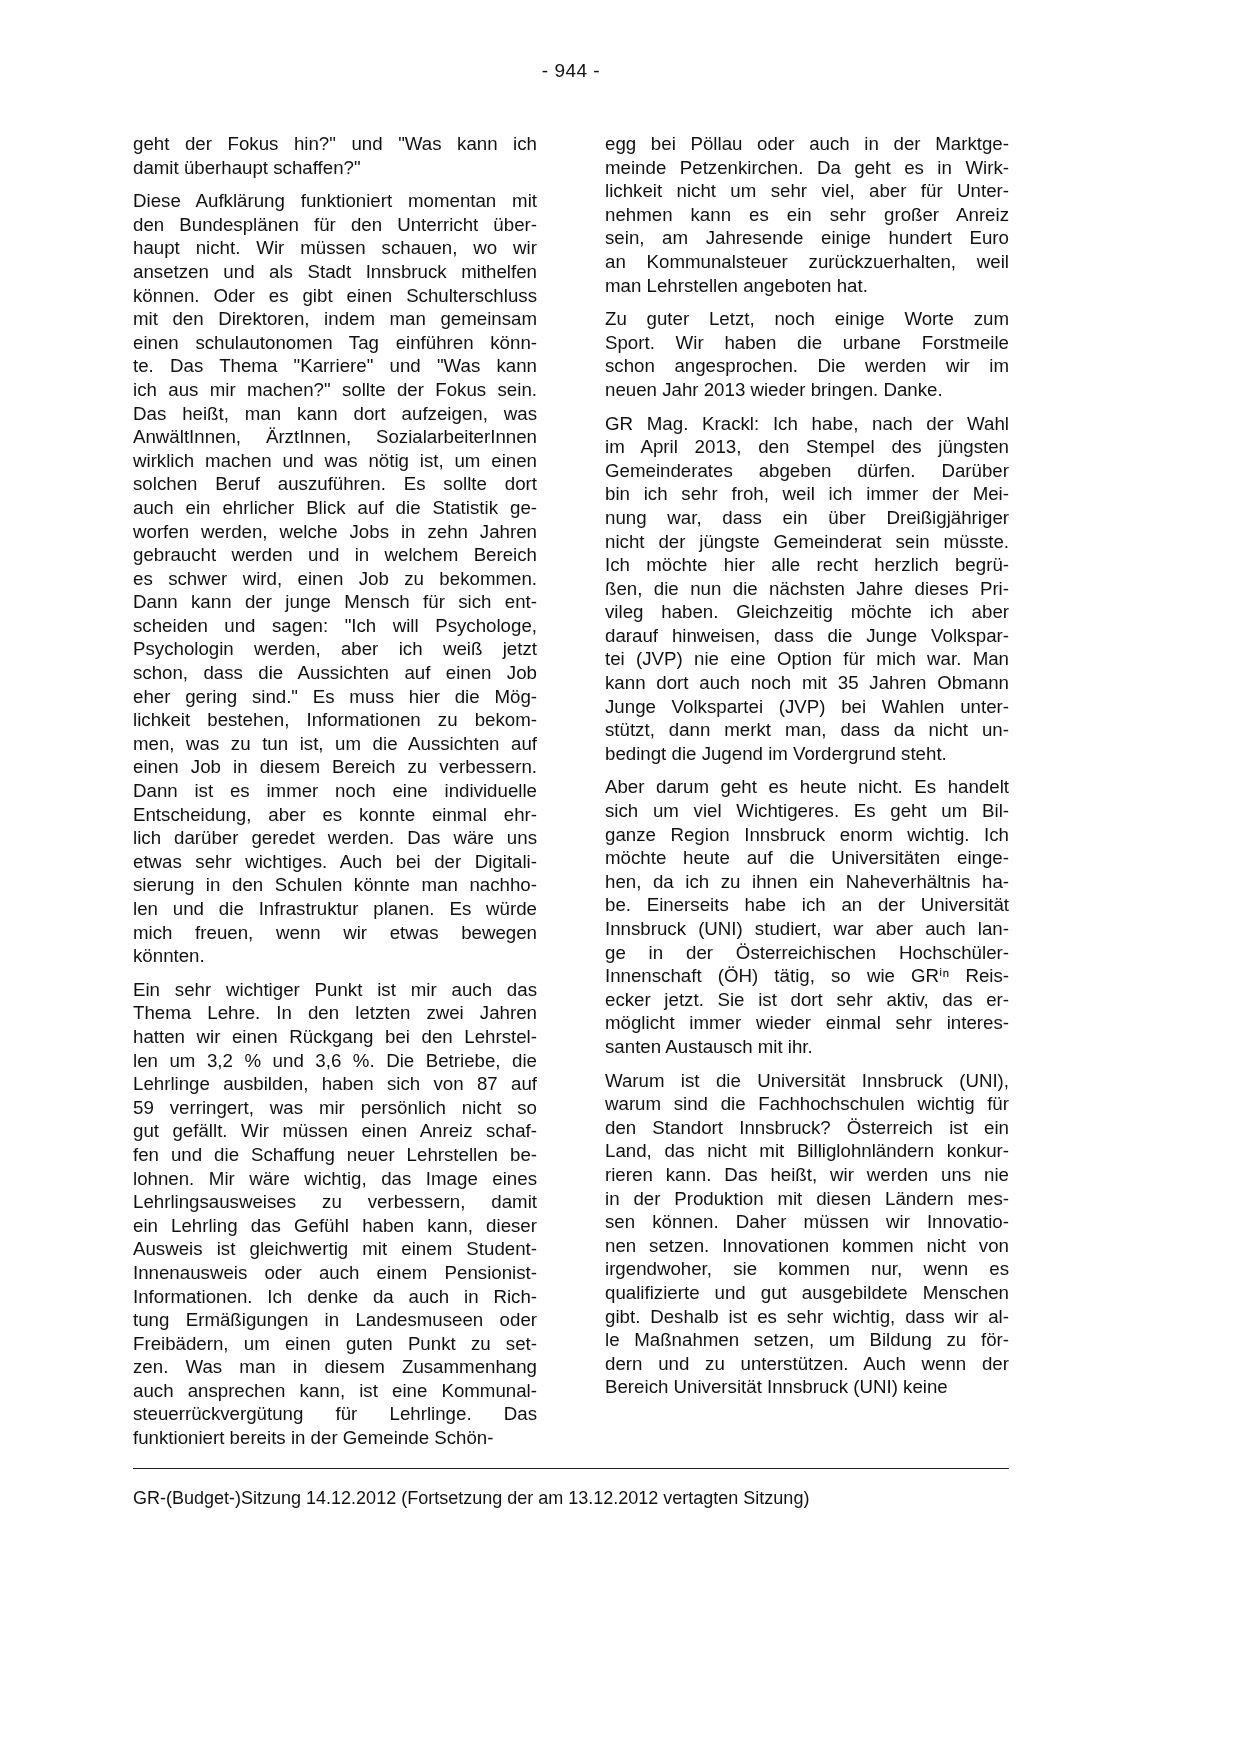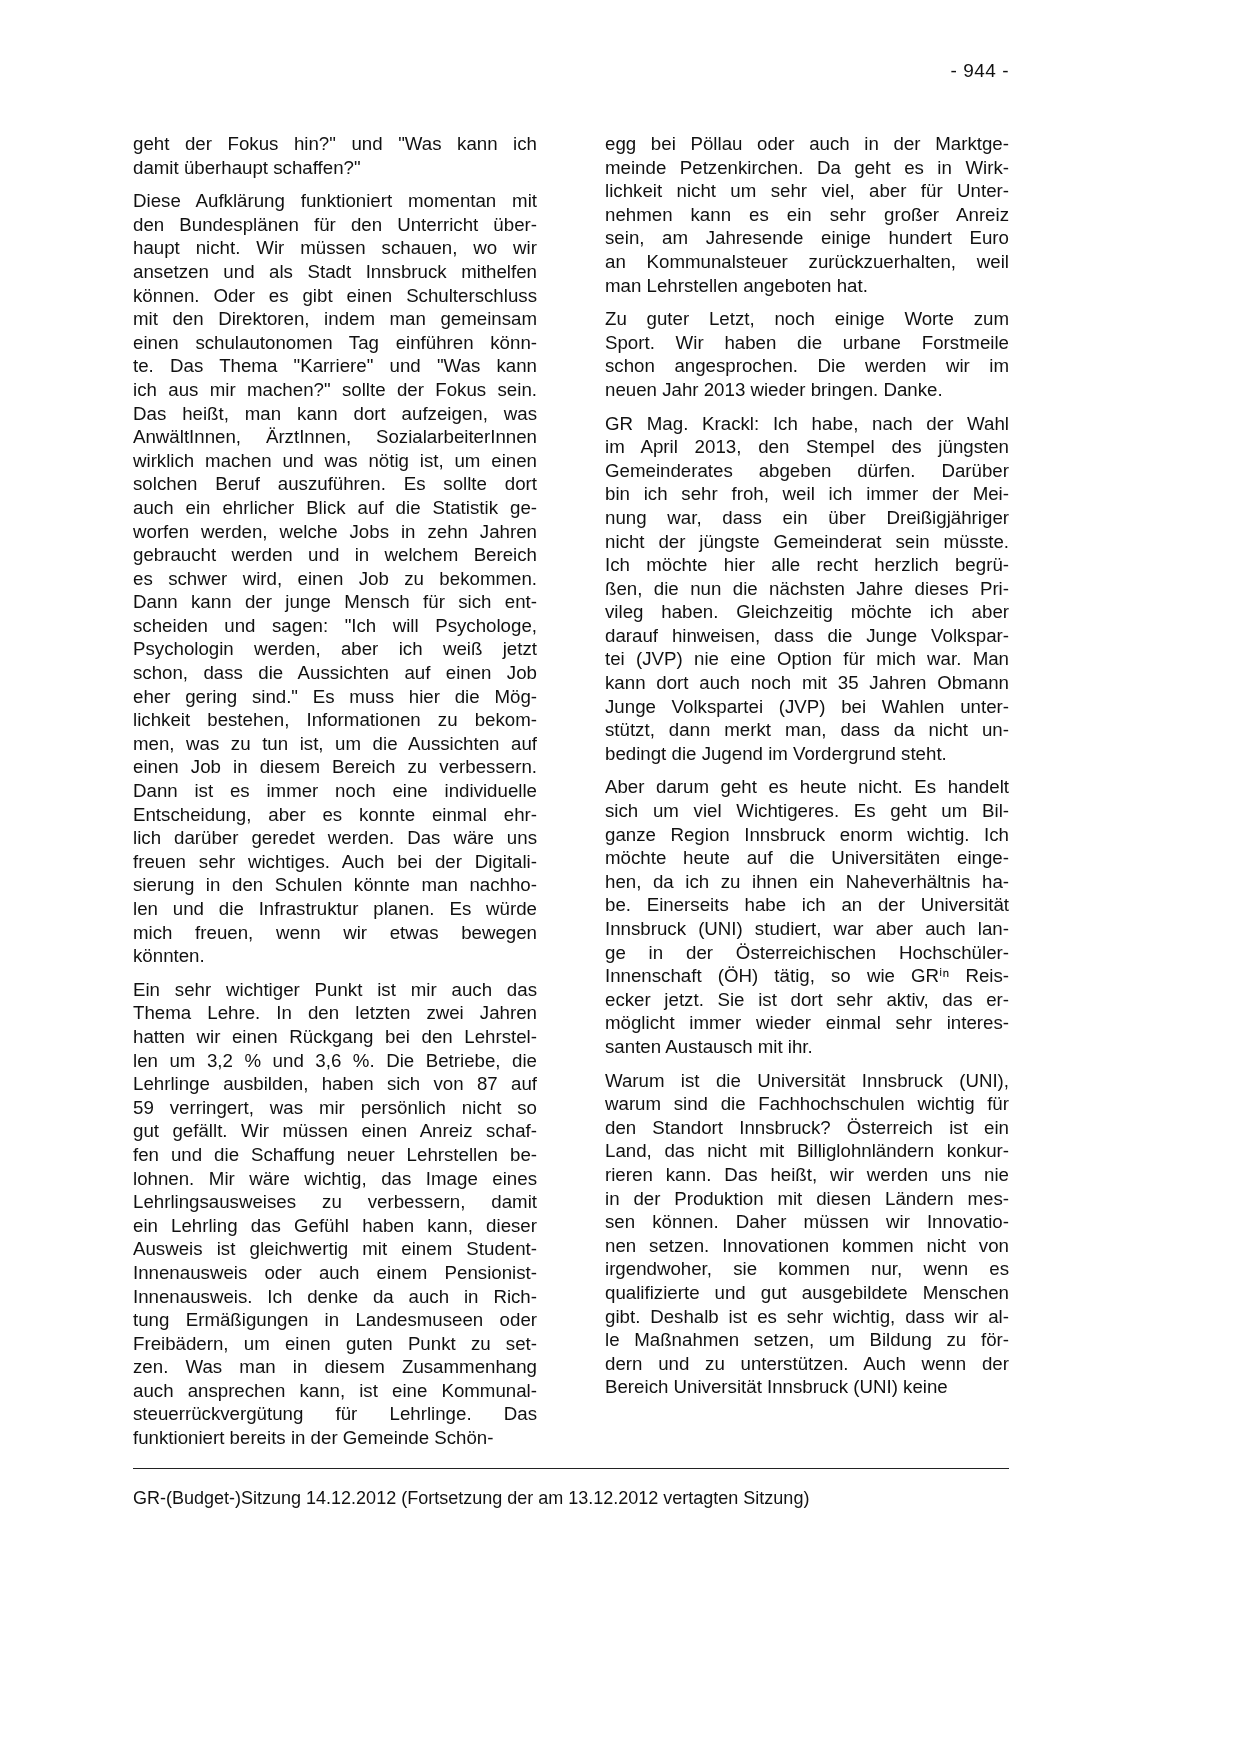--- a/index.html
+++ b/index.html
@@ -14,21 +14,21 @@
     background: #ffffff;
     font-family: "Liberation Sans", "DejaVu Sans", sans-serif;
     color: #111111;
     overflow: hidden;
   }
   .page-number {
     position: absolute;
     top: 60px;
     left: 133px;
     width: 876px;
-    text-align: right;
+    text-align: center;
     font-size: 19px;
     letter-spacing: 0.5px;
   }
   .content {
     position: absolute;
     top: 132px;
     left: 133px;
     width: 876px;
     display: flex;
     gap: 68px;
@@ -93,41 +93,41 @@
           <div class="line">scheiden und sagen: "Ich will Psychologe,</div>
           <div class="line">Psychologin werden, aber ich weiß jetzt</div>
           <div class="line">schon, dass die Aussichten auf einen Job</div>
           <div class="line">eher gering sind." Es muss hier die Mög-</div>
           <div class="line">lichkeit bestehen, Informationen zu bekom-</div>
           <div class="line">men, was zu tun ist, um die Aussichten auf</div>
           <div class="line">einen Job in diesem Bereich zu verbessern.</div>
           <div class="line">Dann ist es immer noch eine individuelle</div>
           <div class="line">Entscheidung, aber es konnte einmal ehr-</div>
           <div class="line">lich darüber geredet werden. Das wäre uns</div>
-          <div class="line">freuen sehr wichtiges. Auch bei der Digitali-</div>
+          <div class="line">etwas sehr wichtiges. Auch bei der Digitali-</div>
           <div class="line">sierung in den Schulen könnte man nachho-</div>
           <div class="line">len und die Infrastruktur planen. Es würde</div>
           <div class="line">mich freuen, wenn wir etwas bewegen</div>
           <div class="line last">könnten.</div>
         </div>
         <div class="paragraph">
           <div class="line">Ein sehr wichtiger Punkt ist mir auch das</div>
           <div class="line">Thema Lehre. In den letzten zwei Jahren</div>
           <div class="line">hatten wir einen Rückgang bei den Lehrstel-</div>
           <div class="line">len um 3,2 % und 3,6 %. Die Betriebe, die</div>
           <div class="line">Lehrlinge ausbilden, haben sich von 87 auf</div>
           <div class="line">59 verringert, was mir persönlich nicht so</div>
           <div class="line">gut gefällt. Wir müssen einen Anreiz schaf-</div>
           <div class="line">fen und die Schaffung neuer Lehrstellen be-</div>
           <div class="line">lohnen. Mir wäre wichtig, das Image eines</div>
           <div class="line">Lehrlingsausweises zu verbessern, damit</div>
           <div class="line">ein Lehrling das Gefühl haben kann, dieser</div>
           <div class="line">Ausweis ist gleichwertig mit einem Student-</div>
           <div class="line">Innenausweis oder auch einem Pensionist-</div>
-          <div class="line">Innenausweis. Ich denke da auch in Rich-</div>
+          <div class="line">Informationen. Ich denke da auch in Rich-</div>
           <div class="line">tung Ermäßigungen in Landesmuseen oder</div>
           <div class="line">Freibädern, um einen guten Punkt zu set-</div>
           <div class="line">zen. Was man in diesem Zusammenhang</div>
           <div class="line">auch ansprechen kann, ist eine Kommunal-</div>
           <div class="line">steuerrückvergütung für Lehrlinge. Das</div>
           <div class="line last">funktioniert bereits in der Gemeinde Schön-</div>
         </div>
       </div>
     <div class="column">
         <div class="paragraph">

